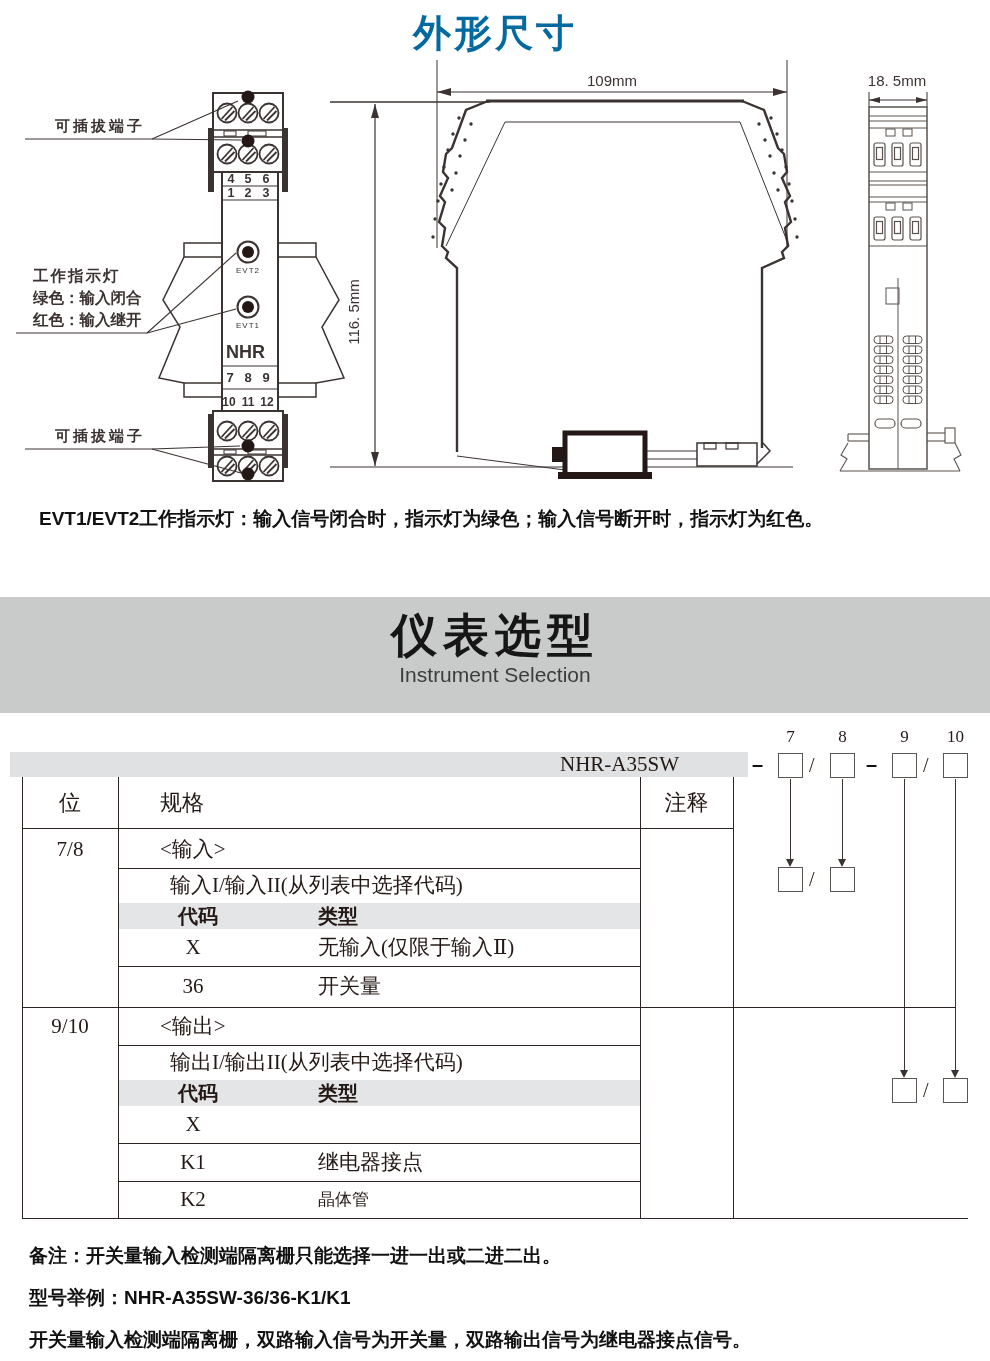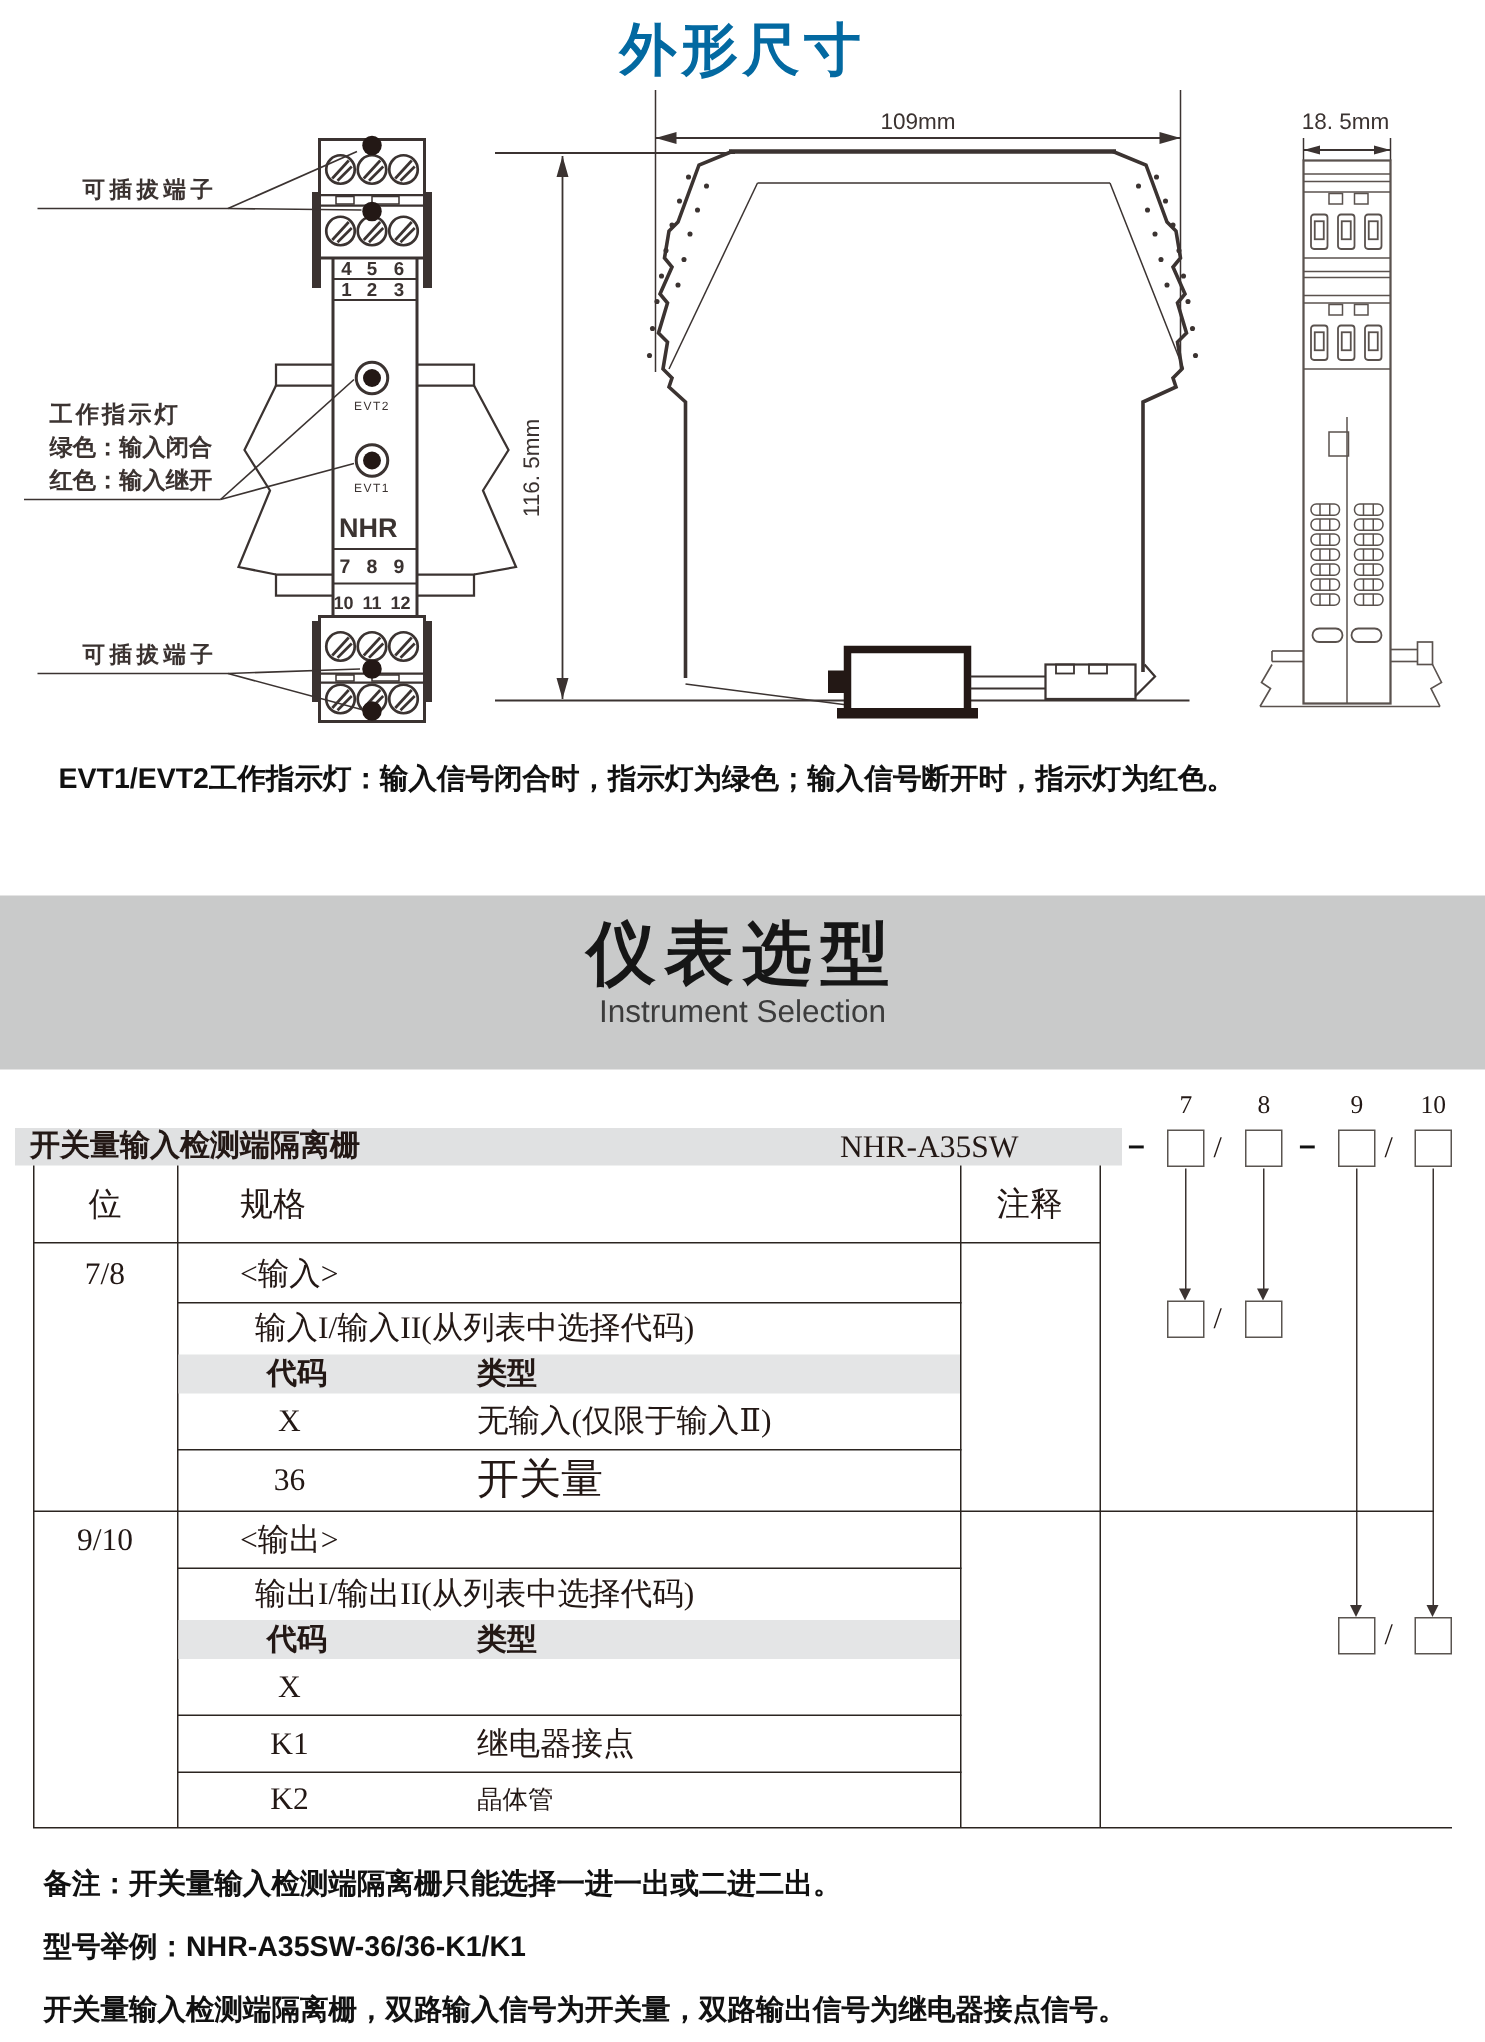--- a/index.html
+++ b/index.html
@@ -306,21 +306,20 @@
   </svg>
 
   <div class="t san b" style="left:39px;top:506px;font-size:19px;">EVT1/EVT2工作指示灯：输入信号闭合时，指示灯为绿色；输入信号断开时，指示灯为红色。</div>
 
   <div id="banner">
     <div class="bt">仪表选型</div>
     <div class="bs">Instrument Selection</div>
   </div>
 
   <div class="strip" style="left:10px;top:752px;width:738px;height:25px;"></div>
-  <div class="t ser b" style="left:20px;top:752px;line-height:25px;font-size:20px;">开关量输入检测端隔离栅</div>
   <div class="t ser" style="left:560px;top:751px;width:182px;line-height:26px;font-size:21px;text-align:left;">NHR-A35SW</div>
 
   <div class="t ser ctr" style="left:778px;top:727px;width:25px;font-size:17px;">7</div>
   <div class="t ser ctr" style="left:830px;top:727px;width:25px;font-size:17px;">8</div>
   <div class="t ser ctr" style="left:892px;top:727px;width:25px;font-size:17px;">9</div>
   <div class="t ser ctr" style="left:943px;top:727px;width:25px;font-size:17px;">10</div>
 
   <div class="t san b" style="left:752px;top:753px;font-size:20px;">–</div>
   <div class="box" style="left:778px;top:753px;"></div>
   <div class="t ser" style="left:809px;top:754px;font-size:20px;">/</div>
@@ -365,21 +364,21 @@
 
   <div class="t ser ctr" style="left:22px;top:830px;width:96px;line-height:38px;font-size:21px;text-align:center;">7/8</div>
   <div class="t ser" style="left:160px;top:830px;line-height:38px;font-size:21px;">&lt;输入&gt;</div>
   <div class="t ser" style="left:170px;top:868px;line-height:35px;font-size:21px;">输入I/输入II(从列表中选择代码)</div>
   <div class="substrip" style="left:119px;top:903px;width:521px;height:26px;"></div>
   <div class="t ser b" style="left:178px;top:903px;line-height:26px;font-size:20px;">代码</div>
   <div class="t ser b" style="left:318px;top:903px;line-height:26px;font-size:20px;">类型</div>
   <div class="t ser ctr" style="left:163px;top:929px;width:60px;line-height:37px;font-size:21px;">X</div>
   <div class="t ser" style="left:318px;top:929px;line-height:37px;font-size:21px;">无输入(仅限于输入Ⅱ)</div>
   <div class="t ser ctr" style="left:163px;top:966px;width:60px;line-height:41px;font-size:21px;">36</div>
-  <div class="t ser" style="left:318px;top:966px;line-height:41px;font-size:28px;">开关量</div>
+  <div class="t ser" style="left:318px;top:966px;line-height:41px;font-size:21px;">开关量</div>
 
   <div class="t ser ctr" style="left:22px;top:1007px;width:96px;line-height:38px;font-size:21px;">9/10</div>
   <div class="t ser" style="left:160px;top:1007px;line-height:38px;font-size:21px;">&lt;输出&gt;</div>
   <div class="t ser" style="left:170px;top:1045px;line-height:35px;font-size:21px;">输出I/输出II(从列表中选择代码)</div>
   <div class="substrip" style="left:119px;top:1080px;width:521px;height:26px;"></div>
   <div class="t ser b" style="left:178px;top:1080px;line-height:26px;font-size:20px;">代码</div>
   <div class="t ser b" style="left:318px;top:1080px;line-height:26px;font-size:20px;">类型</div>
   <div class="t ser ctr" style="left:163px;top:1106px;width:60px;line-height:37px;font-size:21px;">X</div>
   <div class="t ser ctr" style="left:163px;top:1143px;width:60px;line-height:38px;font-size:21px;">K1</div>
   <div class="t ser" style="left:318px;top:1143px;line-height:38px;font-size:21px;">继电器接点</div>

